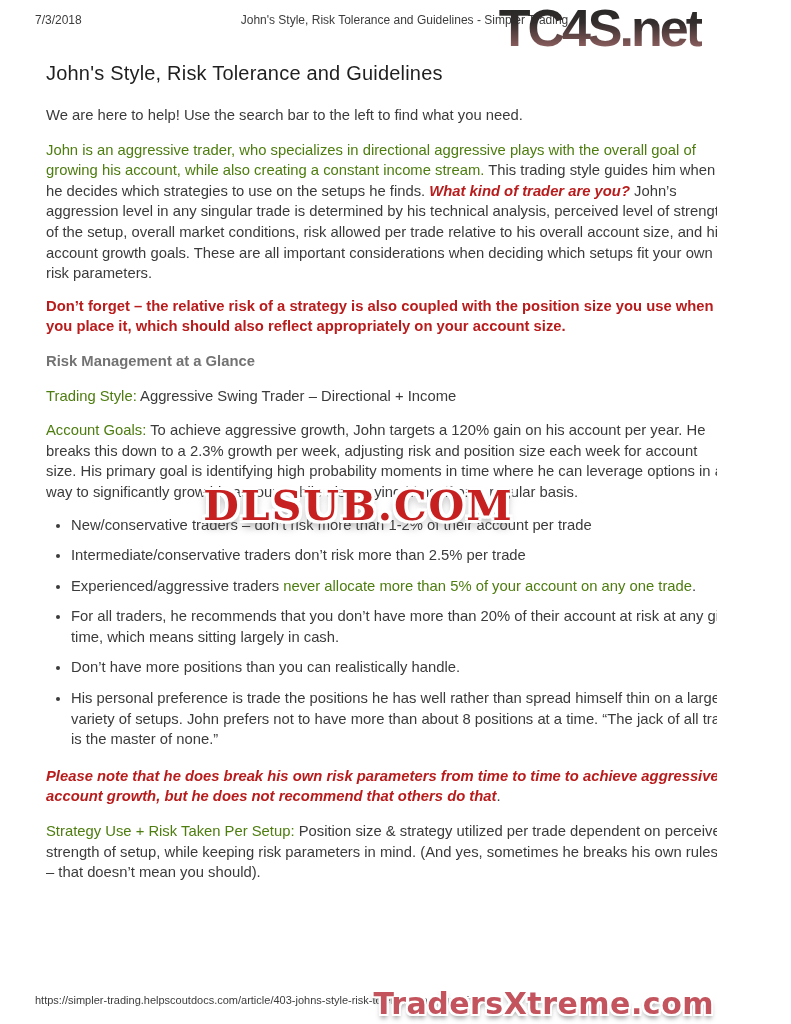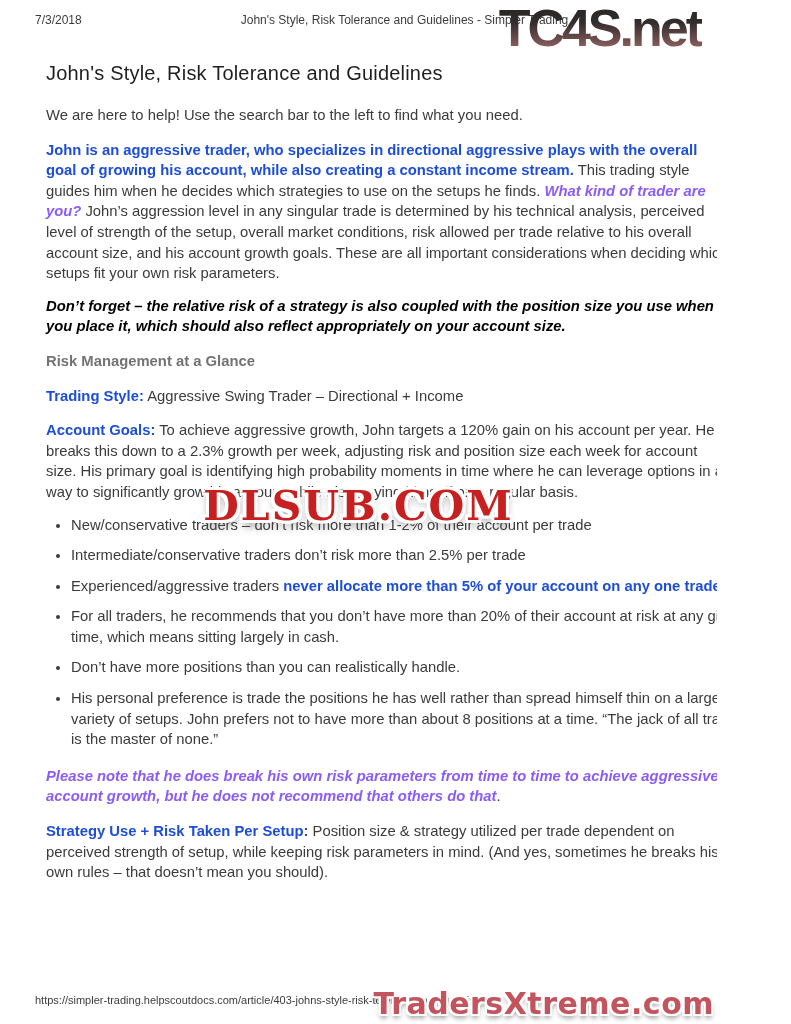--- a/index.html
+++ b/index.html
@@ -33,23 +33,23 @@
   
   .content { position:absolute; top:62px; left:46px; width:700px; }
   .content h1 {
     font-size:20px; font-weight:400; color:#1f1f1f;
     margin:0 0 20px 0; letter-spacing:0.2px;
   }
   .content p {
     font-size:14.8px; line-height:20.6px; color:#3b3b3b; margin:0 16px 12px 0;
   }
   .content p.spaced { margin-bottom:14px; }
-  .b  { font-weight:bold; color:#1d4ed8; }
-  .bi { font-weight:bold; font-style:italic; color:#8b5cf6; }
-  p.emph { font-weight:bold; font-style:italic; color:#000000; }
+  .b  { font-weight:normal; color:#4d7c0f; }
+  .bi { font-weight:bold; font-style:italic; color:#b91c1c; }
+  p.emph { font-weight:bold; color:#b91c1c; }
   p.subhead { font-weight:bold; color:#737373; }
   ul.risk-list { margin:6px 0 16px 0; padding-left:25px; }
   ul.risk-list li {
     font-size:14.8px; line-height:20.6px; color:#3b3b3b; margin-bottom:10px;
   }
 
   
   .wm-dlsub {
     position:absolute; top:486px; left:50%; transform:translateX(-50%);
     font-family:"DejaVu Serif", serif; font-weight:700;

